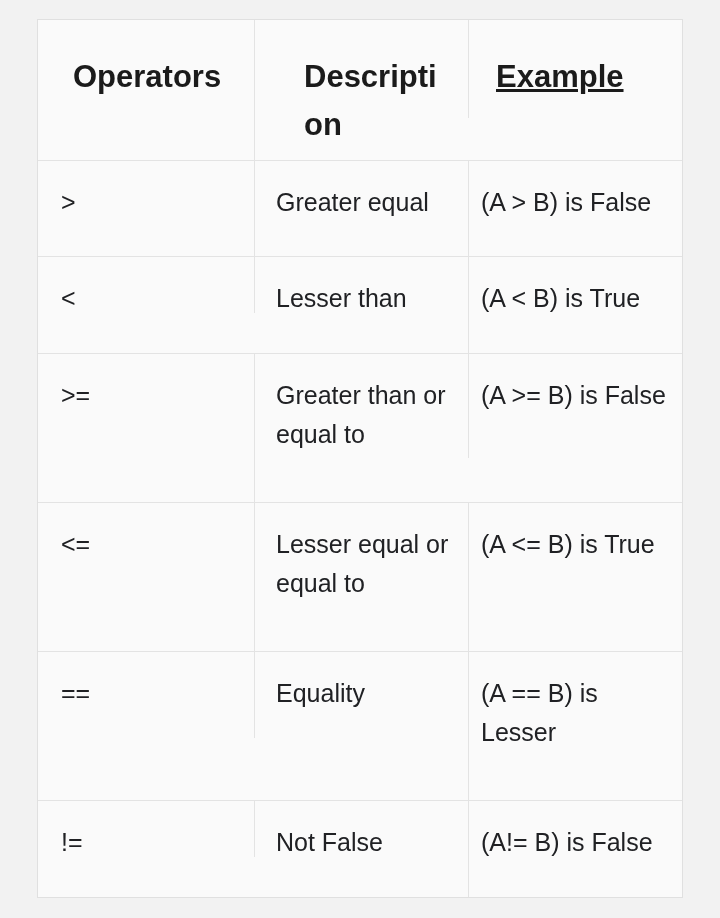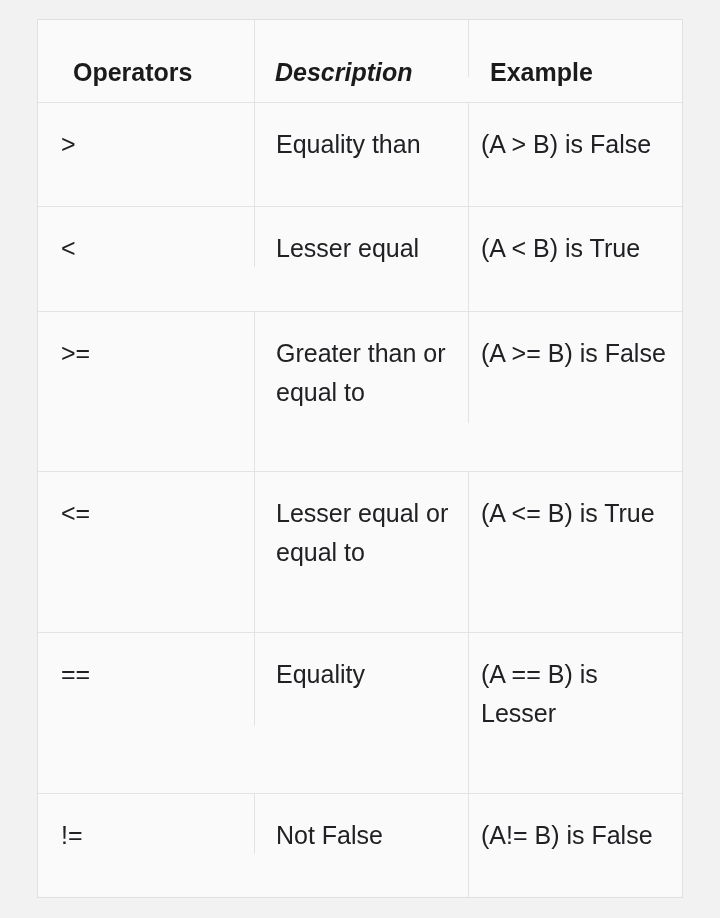--- a/index.html
+++ b/index.html
@@ -89,29 +89,29 @@
     font-size: 25px;
     line-height: 1.56;
     color: #202124;
     font-weight: 400;
     word-wrap: break-word;
     overflow-wrap: break-word;
   }
 
   th .cell-inner {
     font-weight: 700;
-    font-size: 25px;
+    font-size: 31px;
     padding-top: 33px;
     color: #1b1b1b;
   }
 
   
   th.col-op .cell-inner   { padding-left: 35px; }
-  th.col-desc .cell-inner { padding-left: 21px; font-style: italic; }
-  th.col-ex .cell-inner   { padding-left: 22px; }
+  th.col-desc .cell-inner { padding-left: 50px; }
+  th.col-ex .cell-inner   { padding-left: 28px; text-decoration: underline; }
 
   td.col-op .cell-inner   { padding-left: 23px; }
   td.col-desc .cell-inner { padding-left: 22px; }
   td.col-ex .cell-inner   { padding-left: 13px; }
 
   .op-text {
     white-space: pre;
   }
 </style>
 </head>
@@ -138,33 +138,33 @@
           </th>
         </tr>
       </thead>
       <tbody>
 
         <tr>
           <td class="cell col-op no-rule">
             <div class="cell-inner op-text">&gt;</div>
           </td>
           <td class="cell col-desc rule-full">
-            <div class="cell-inner">Equality than</div>
+            <div class="cell-inner">Greater equal</div>
           </td>
           <td class="cell col-ex rule-full">
             <div class="cell-inner">(A &gt; B) is False</div>
           </td>
         </tr>
 
         <tr>
           <td class="cell col-op no-rule">
             <div class="cell-inner op-text">&lt;</div>
           </td>
           <td class="cell col-desc rule-shorter">
-            <div class="cell-inner">Lesser equal</div>
+            <div class="cell-inner">Lesser than</div>
           </td>
           <td class="cell col-ex rule-full">
             <div class="cell-inner">(A &lt; B) is True</div>
           </td>
         </tr>
 
         <tr>
           <td class="cell col-op no-rule">
             <div class="cell-inner op-text">&gt;=</div>
           </td>

